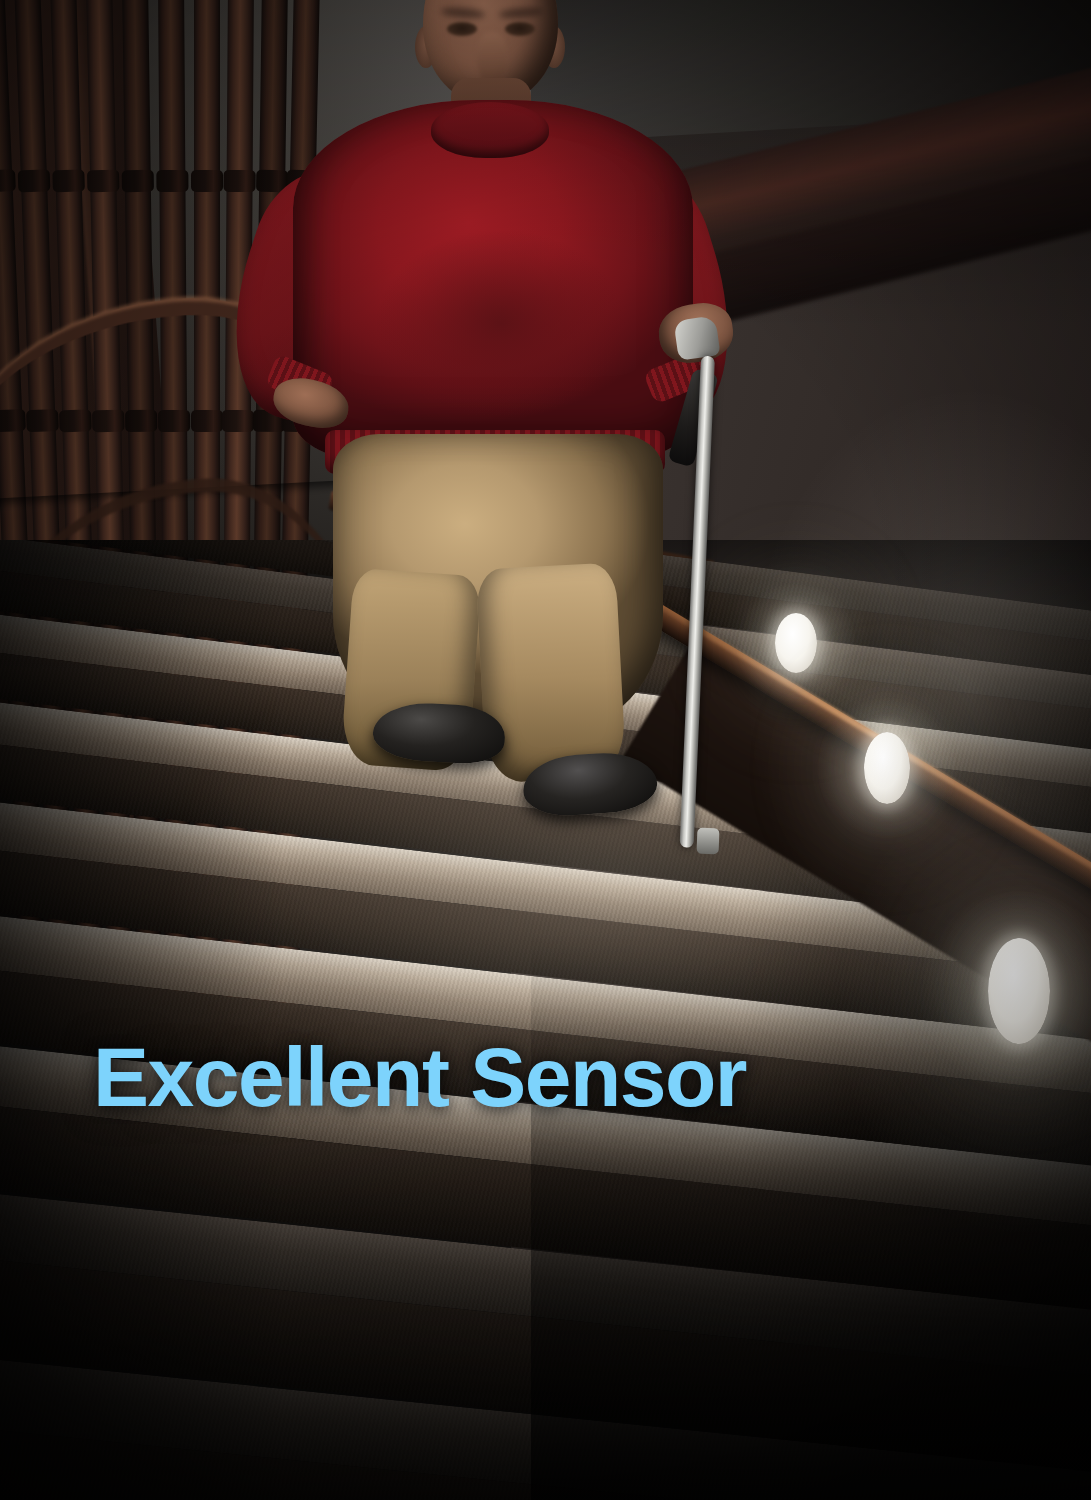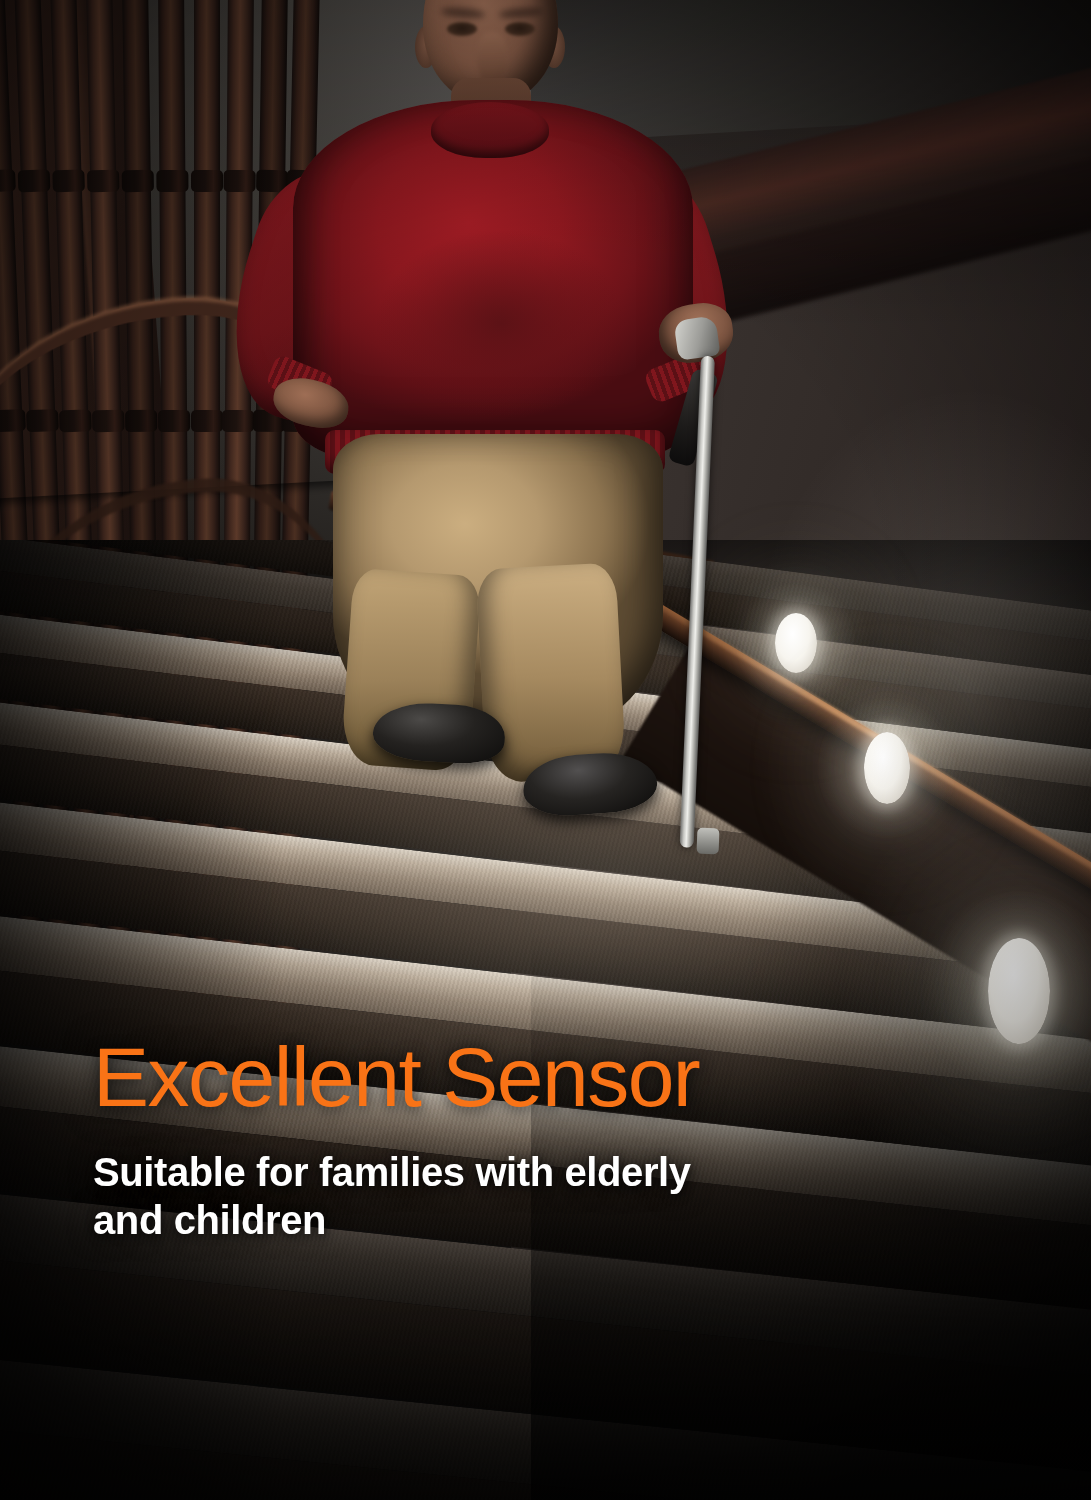--- a/index.html
+++ b/index.html
@@ -349,23 +349,23 @@
     background:linear-gradient(180deg,#c0c0bb,#6a6a66);
     border-radius:5px; transform:rotate(2deg);
   }
 
   
   .copy {
     position:absolute; left:93px; top:1036px; width:900px;
     z-index:30;
   }
   .headline {
-    color:#f97316;
+    color:#7dd3fc;
     font-family:"Liberation Sans", sans-serif;
-    font-weight:400;
+    font-weight:700;
     font-size:84px;
     line-height:.98;
     letter-spacing:-1.5px;
     text-shadow:0 2px 14px rgba(0,0,0,.75), 0 0 34px rgba(0,0,0,.55);
     max-width:760px;
   }
   .subhead {
     margin-top:30px;
     color:#fff;
     font-family:"Liberation Sans", sans-serif;
@@ -497,19 +497,15 @@
   <div class="cane-handle"></div>
   <div class="cane-shaft"></div>
   <div class="cane-ferrule"></div>
 
   <div class="global-vignette"></div>
 
   <div class="copy">
     <div class="headline">
       <span>Excellent Sensor</span><br>
     </div>
-    <div class="subhead">
-      <span>Suitable for families with elderly</span><br>
-      <span>and children</span>
-    </div>
   </div>
 
 </div>
 
 </body></html>

